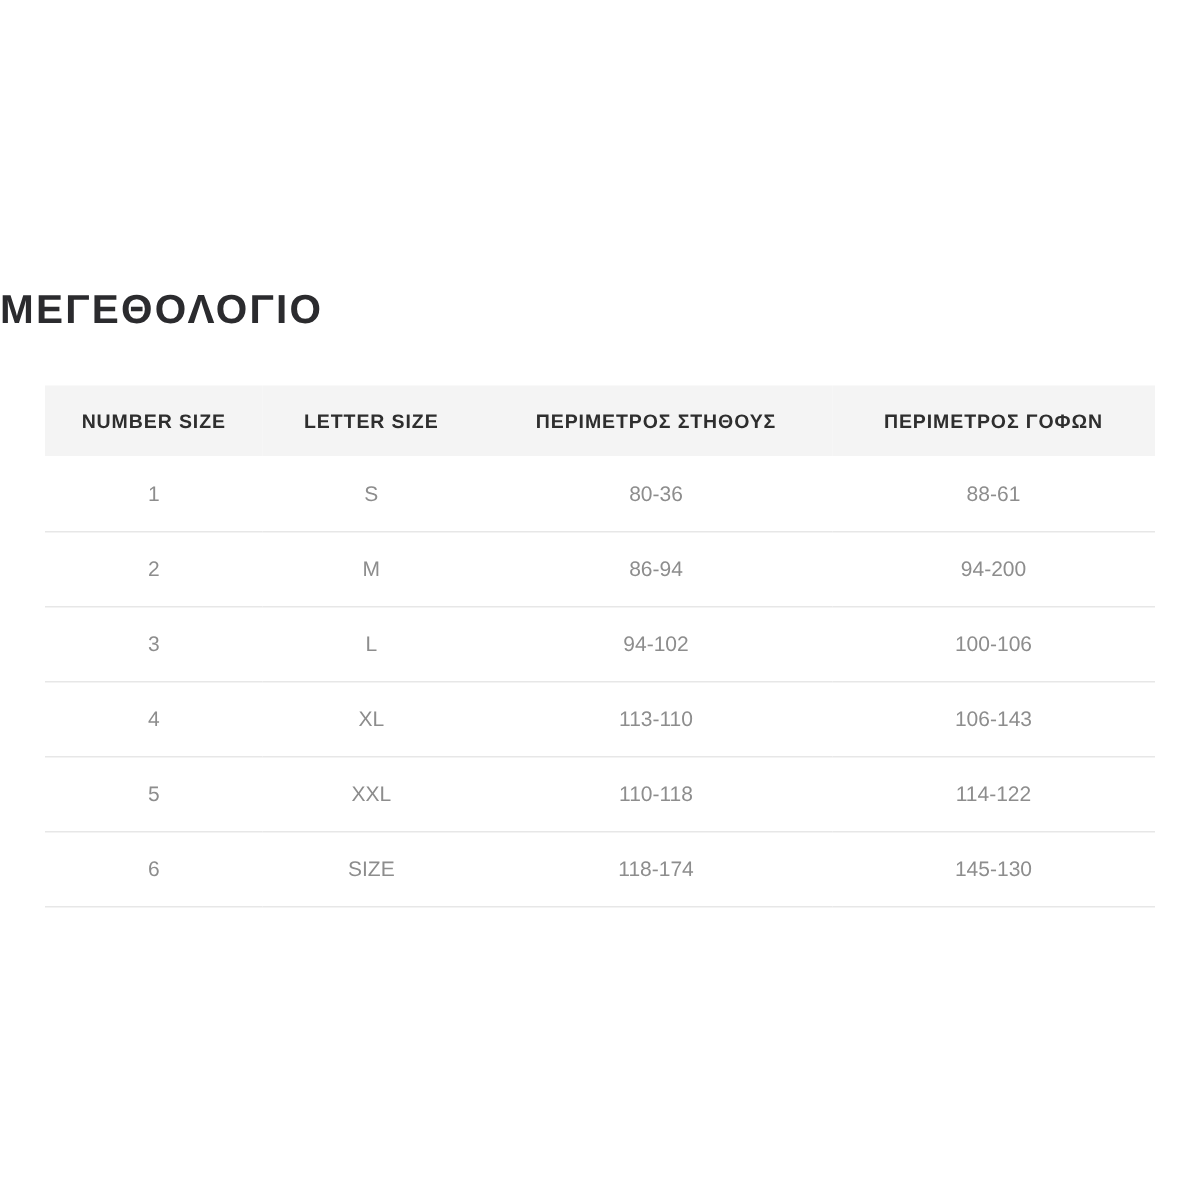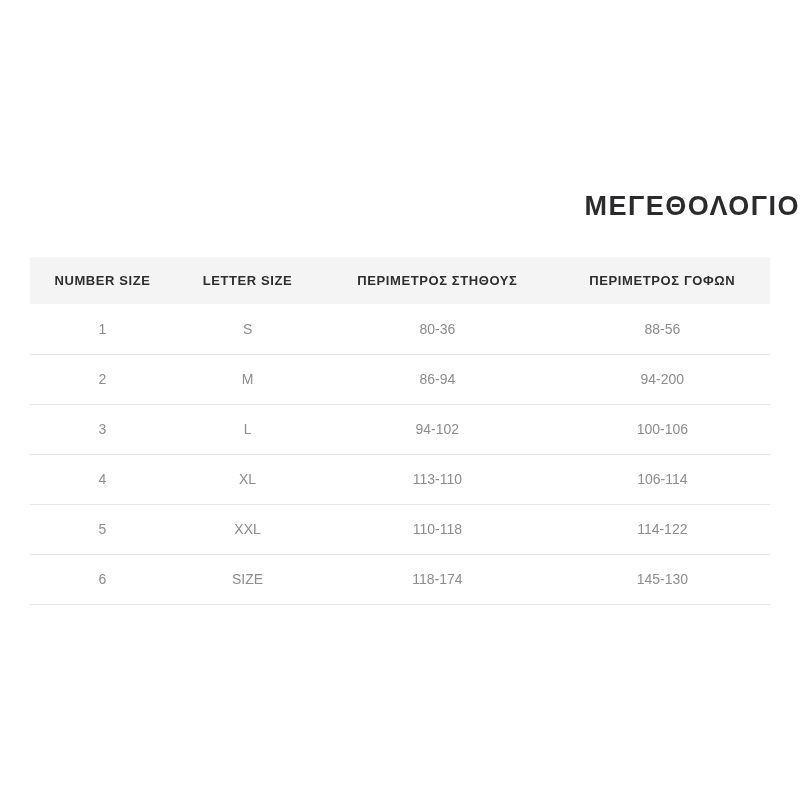--- a/index.html
+++ b/index.html
@@ -17,21 +17,21 @@
     font-family:"Liberation Sans","DejaVu Sans",sans-serif;
     overflow:hidden;
   }
   .page{
     width:800px;height:800px;
     background:var(--page-bg);
     position:relative;
   }
   .page-title{
     margin-top:190px;
-    text-align:right;
+    text-align:left;
     font-size:27px;
     line-height:32px;
     font-weight:bold;
     letter-spacing:1.5px;
     color:var(--title-text);
   }
   .size-table-wrap{
     width:740px;
     margin:35px auto 0 auto;
   }
@@ -88,39 +88,39 @@
           <th>LETTER SIZE</th>
           <th>ΠΕΡΙΜΕΤΡΟΣ ΣΤΗΘΟΥΣ</th>
           <th>ΠΕΡΙΜΕΤΡΟΣ ΓΟΦΩΝ</th>
         </tr>
       </thead>
       <tbody id="size-table-body">
           <tr>
             <td>1</td>
             <td>S</td>
             <td>80-36</td>
-            <td>88-56</td>
+            <td>88-61</td>
           </tr>
           <tr>
             <td>2</td>
             <td>M</td>
             <td>86-94</td>
             <td>94-200</td>
           </tr>
           <tr>
             <td>3</td>
             <td>L</td>
             <td>94-102</td>
             <td>100-106</td>
           </tr>
           <tr>
             <td>4</td>
             <td>XL</td>
             <td>113-110</td>
-            <td>106-114</td>
+            <td>106-143</td>
           </tr>
           <tr>
             <td>5</td>
             <td>XXL</td>
             <td>110-118</td>
             <td>114-122</td>
           </tr>
           <tr>
             <td>6</td>
             <td>SIZE</td>

